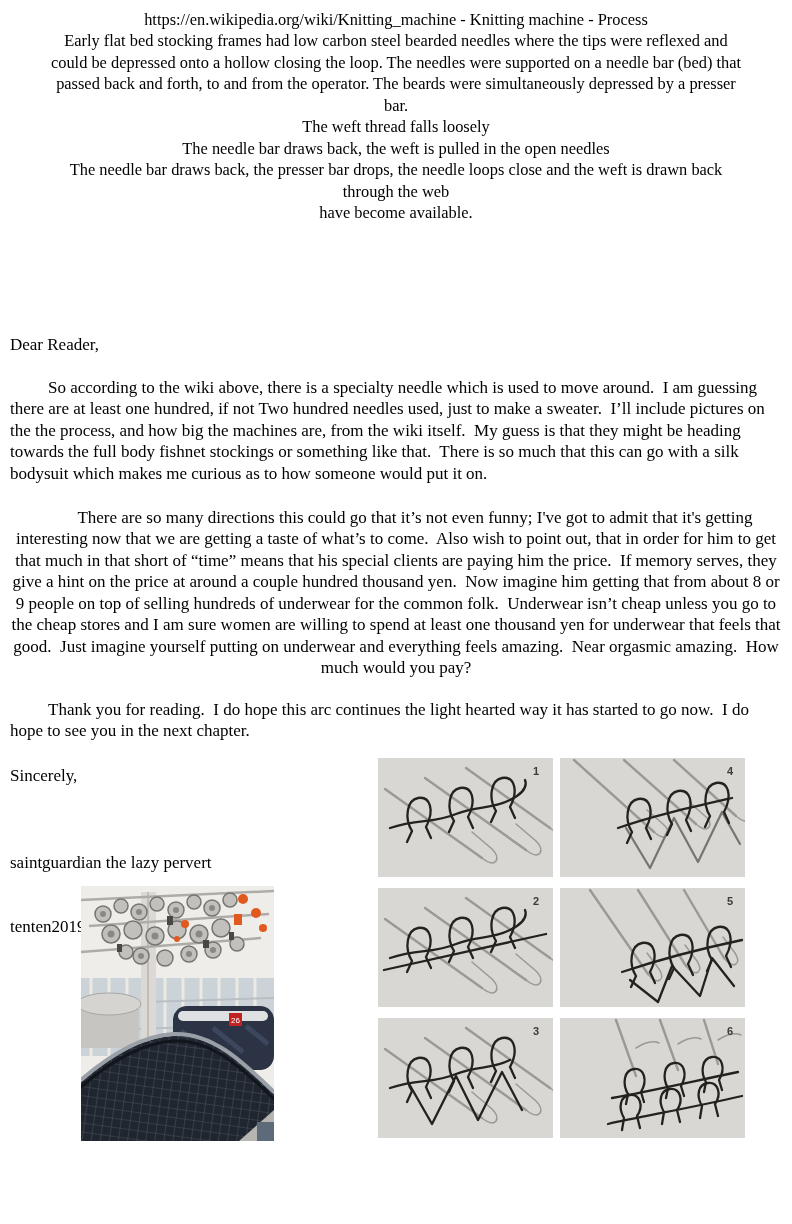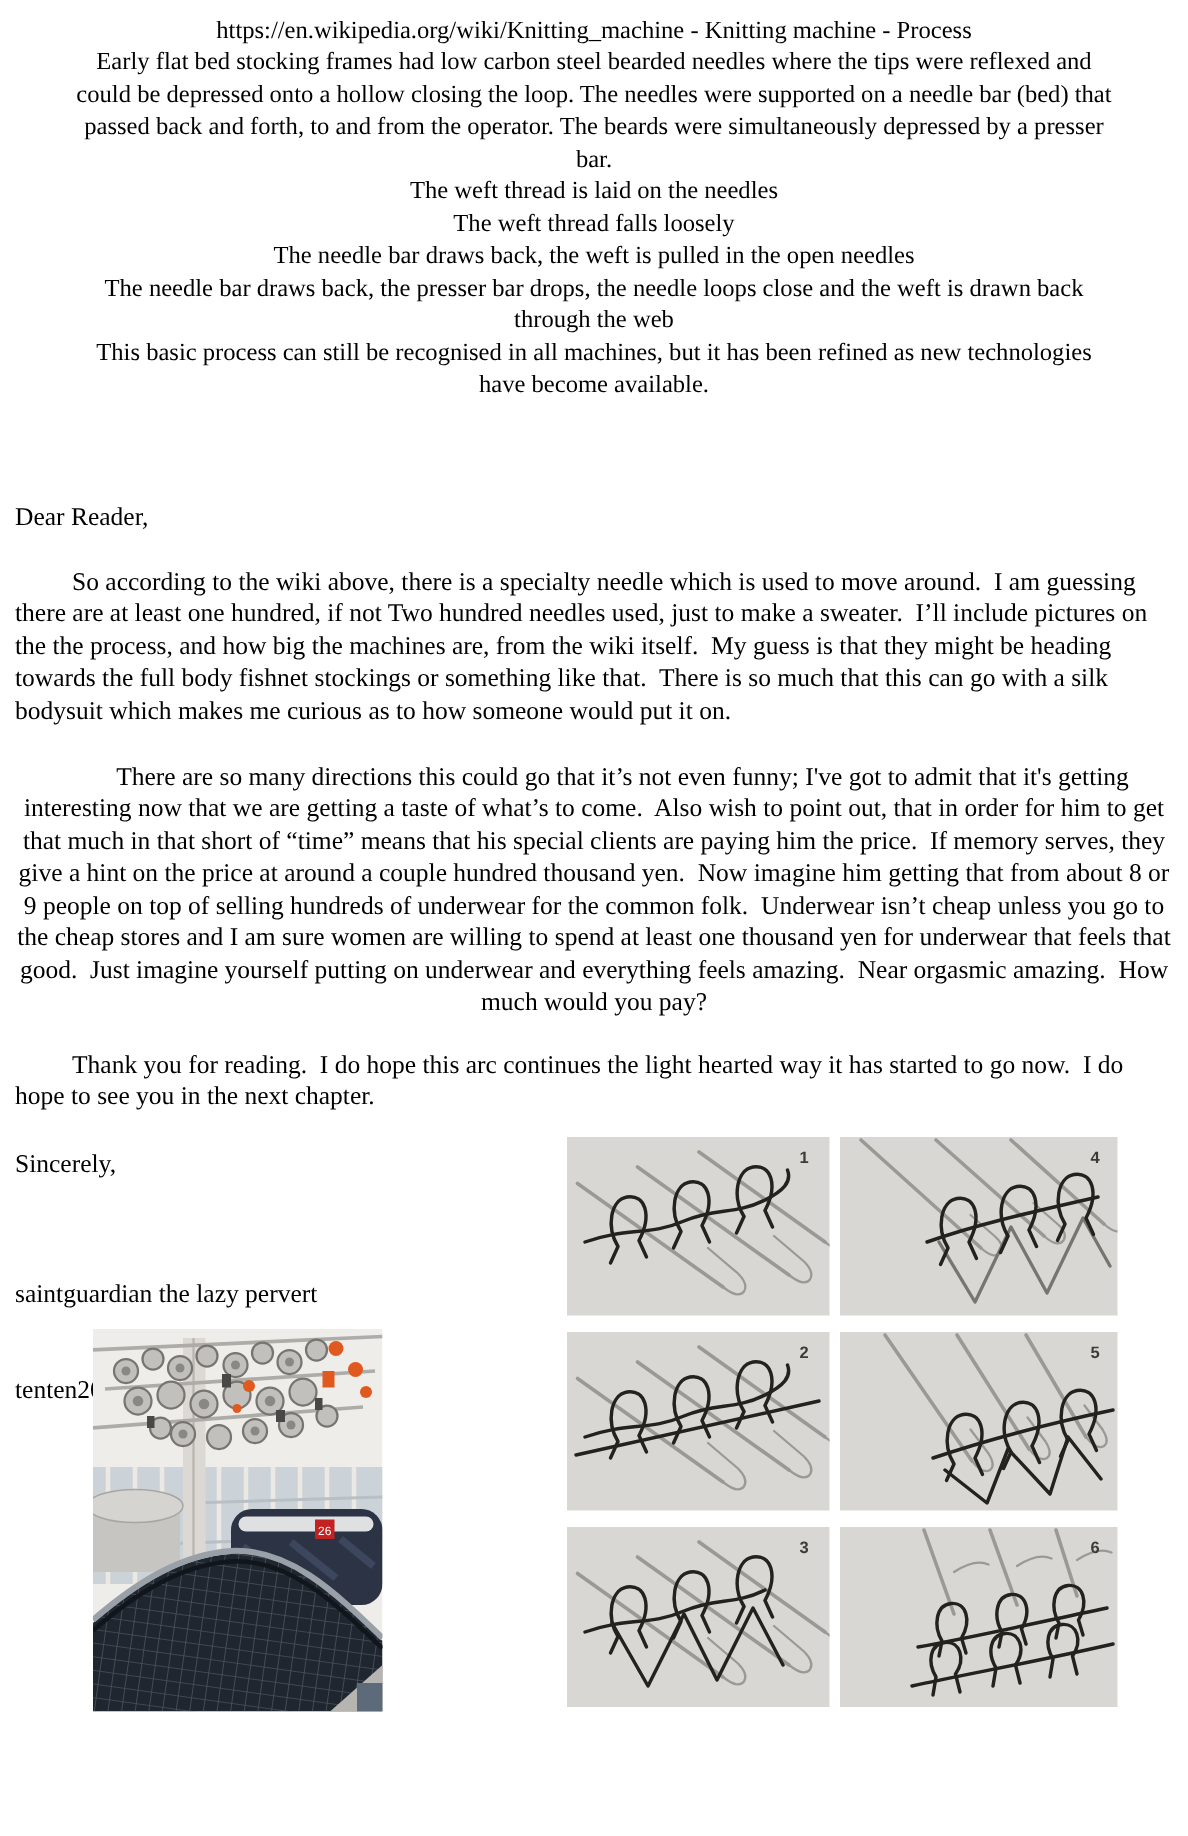--- a/index.html
+++ b/index.html
@@ -7,21 +7,21 @@
         font-family:"Liberation Serif", serif;color:#000;}
   .quote-block{position:absolute;top:9px;left:10px;right:10px;text-align:center;
         font-size:16.4px;line-height:21.45px;}
   .quote-line{white-space:pre-wrap;}
   .body-block{position:absolute;left:10px;right:10px;font-size:17px;line-height:21.45px;
         text-align:left;white-space:pre-wrap;}
   .indent{text-indent:38px;font-family:Liberation Serif, serif;}
   .sal{top:334px;} .p1{top:377px;} .p2{top:507px;text-align:center;} .p3{top:699px;}
   .closing{top:765px;} .sig{top:809px;}
   .figure{position:absolute;}
-  #photo{left:62px;top:886px;width:193px;height:236px;}
+  #photo{left:81px;top:886px;width:193px;height:236px;}
   #diagram-grid{left:378px;top:758px;width:367px;height:380px;}
   .panel{position:absolute;background:#d8d7d3;}
   .panel svg{display:block;width:100%;height:100%;}
   .c1{left:0;width:175px;} .c2{left:182px;width:185px;}
   .r1{top:0;height:119px;} .r2{top:130px;height:119px;} .r3{top:260px;height:120px;}
   .needle{stroke:#9b9995;stroke-width:2.4;fill:none;stroke-linecap:round;}
   .hook{stroke:#9b9995;stroke-width:1.5;fill:none;stroke-linecap:round;}
   .thread{stroke:#24221f;stroke-width:2.3;fill:none;stroke-linecap:round;stroke-linejoin:round;}
   .gray-thread{stroke:#77756f;stroke-width:2.2;fill:none;stroke-linecap:round;stroke-linejoin:round;}
   .panel-num{font-family:"Liberation Sans", sans-serif;font-size:11px;font-weight:bold;fill:#3b3b38;}
@@ -30,26 +30,24 @@
 <body>
 
 <div id="page">
 
   <div class="quote-block">
     <div class="quote-line">https://en.wikipedia.org/wiki/Knitting_machine - Knitting machine - Process</div>
     <div class="quote-line">Early flat bed stocking frames had low carbon steel bearded needles where the tips were reflexed and</div>
     <div class="quote-line">could be depressed onto a hollow closing the loop. The needles were supported on a needle bar (bed) that</div>
     <div class="quote-line">passed back and forth, to and from the operator. The beards were simultaneously depressed by a presser</div>
     <div class="quote-line">bar.</div>
-    <div class="quote-line">The weft thread is laid on the needles</div>
     <div class="quote-line">The weft thread falls loosely</div>
     <div class="quote-line">The needle bar draws back, the weft is pulled in the open needles</div>
     <div class="quote-line">The needle bar draws back, the presser bar drops, the needle loops close and the weft is drawn back</div>
     <div class="quote-line">through the web</div>
-    <div class="quote-line">This basic process can still be recognised in all machines, but it has been refined as new technologies</div>
     <div class="quote-line">have become available.</div>
   </div>
 
   <div class="body-block sal">Dear Reader,</div>
   <div class="body-block p1 indent">So according to the wiki above, there is a specialty needle which is used to move around.  I am guessing there are at least one hundred, if not Two hundred needles used, just to make a sweater.  I’ll include pictures on the the process, and how big the machines are, from the wiki itself.  My guess is that they might be heading towards the full body fishnet stockings or something like that.  There is so much that this can go with a silk bodysuit which makes me curious as to how someone would put it on.</div>
   <div class="body-block p2 indent">There are so many directions this could go that it’s not even funny; I've got to admit that it's getting interesting now that we are getting a taste of what’s to come.  Also wish to point out, that in order for him to get that much in that short of “time” means that his special clients are paying him the price.  If memory serves, they give a hint on the price at around a couple hundred thousand yen.  Now imagine him getting that from about 8 or 9 people on top of selling hundreds of underwear for the common folk.  Underwear isn’t cheap unless you go to the cheap stores and I am sure women are willing to spend at least one thousand yen for underwear that feels that good.  Just imagine yourself putting on underwear and everything feels amazing.  Near orgasmic amazing.  How much would you pay?</div>
   <div class="body-block p3 indent">Thank you for reading.  I do hope this arc continues the light hearted way it has started to go now.  I do hope to see you in the next chapter.</div>
   <div class="body-block closing">Sincerely,</div>
   <div class="body-block sig">
     <div>saintguardian the lazy pervert</div>

